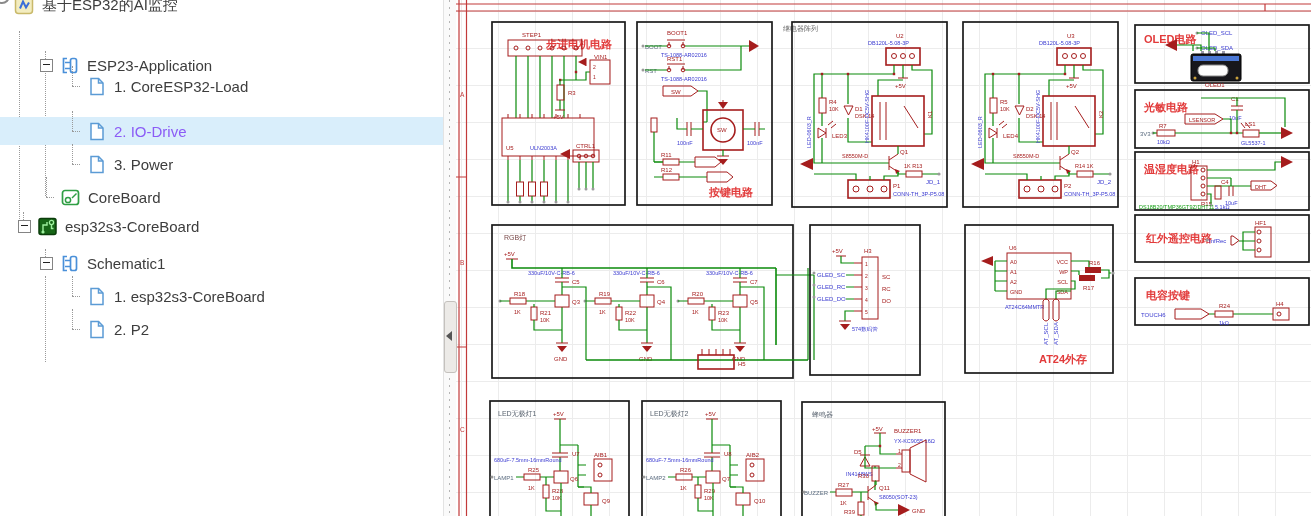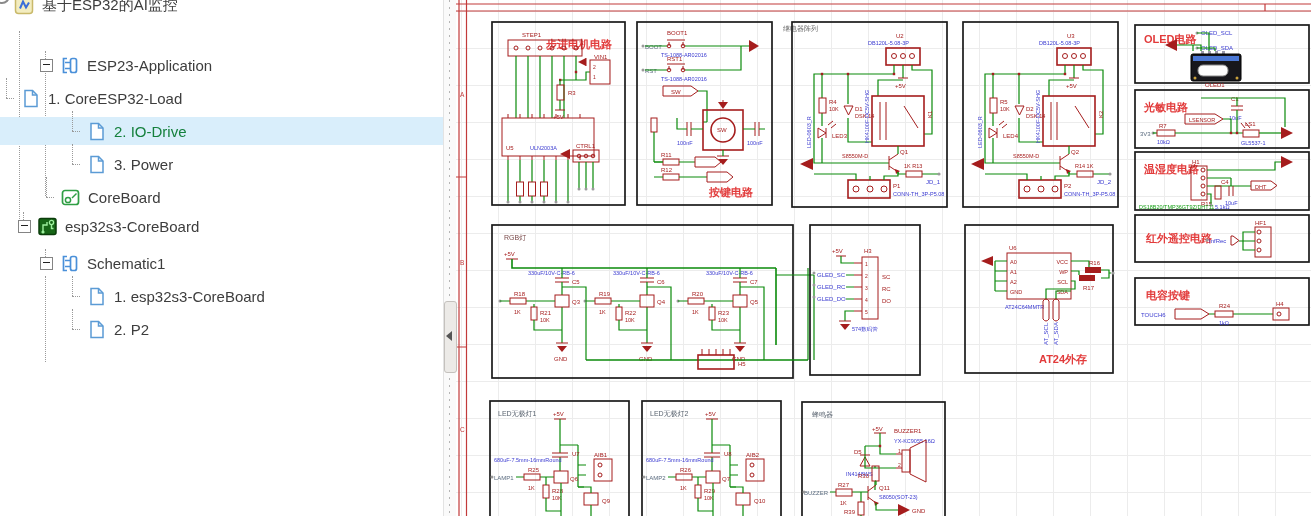--- a/index.html
+++ b/index.html
@@ -4,21 +4,21 @@
 <style>
   html,body{margin:0;padding:0;background:#fff;font-family:"Liberation Sans",sans-serif}
   .app{position:relative;width:1311px;height:516px;overflow:hidden;background:#fff}
 
   
   .tree{position:absolute;left:0;top:0;width:443px;height:516px;background:#fff;overflow:hidden}
   .row{position:absolute;left:0;width:100%;height:28px;display:flex;align-items:center;
        font-size:15px;color:#3d3d3d;white-space:nowrap}
   .row .lbl{margin-left:7px}
   .row.sel{background:#d9eefb}
-  .row.sel .lbl{color:#15803d}
+  .row.sel .lbl{color:#8b5cf6}
   .expand{width:11px;height:11px;border:1px solid #848484;background:#fff;position:relative;flex:0 0 auto}
   .expand::before{content:"";position:absolute;left:2px;right:2px;top:4px;border-top:1px solid #222}
   .expand::after{content:"";position:absolute;left:4px;top:-9px;height:8px;border-left:1px dotted #9a9a9a}
   .branch{width:14px;height:28px;position:relative;flex:0 0 auto}
   .branch::before{content:"";position:absolute;left:6px;top:-6px;height:20px;border-left:1px dotted #9a9a9a}
   .branch::after{content:"";position:absolute;left:6px;width:8px;top:14px;border-top:1px dotted #9a9a9a}
   .icon{width:21px;height:21px;flex:0 0 auto;margin-left:6px}
   .icon svg{display:block}
   .vd{position:absolute;border-left:1px dotted #9a9a9a;width:0}
   .stubcircle{position:absolute;left:-6px;top:-3px;width:12px;height:12px;border-radius:50%;
@@ -82,21 +82,21 @@
       <span class="expand"></span>
       <span class="icon">
         <svg width="21" height="21" viewBox="0 0 21 21">
             <rect x="11.5" y="3.5" width="6" height="14" rx="2" fill="#fff" stroke="#4a90d9" stroke-width="1.7"></rect>
             <path d="M11.5,7.5 H6 M11.5,13.5 H6 M8,3.5 H4.5 V17.5 H8" stroke="#4a90d9" stroke-width="1.7" fill="none"></path>
           </svg>
       </span>
       <span class="lbl">ESP23-Application</span>
     </div>
 
-    <div class="row" style="top:84px;">
+    <div class="row" style="top:72px;padding-left:66px">
       <span class="branch"></span>
       <span class="icon">
         <svg width="21" height="21" viewBox="0 0 21 21">
             <path d="M5,2.5 h7.5 L17,7 V18.5 H5 z" fill="#fff" stroke="#5b9bd5" stroke-width="1.5"></path>
             <path d="M12.5,2.5 V7 H17" fill="none" stroke="#5b9bd5" stroke-width="1.5"></path>
           </svg>
       </span>
       <span class="lbl">1. CoreESP32-Load</span>
     </div>
 

